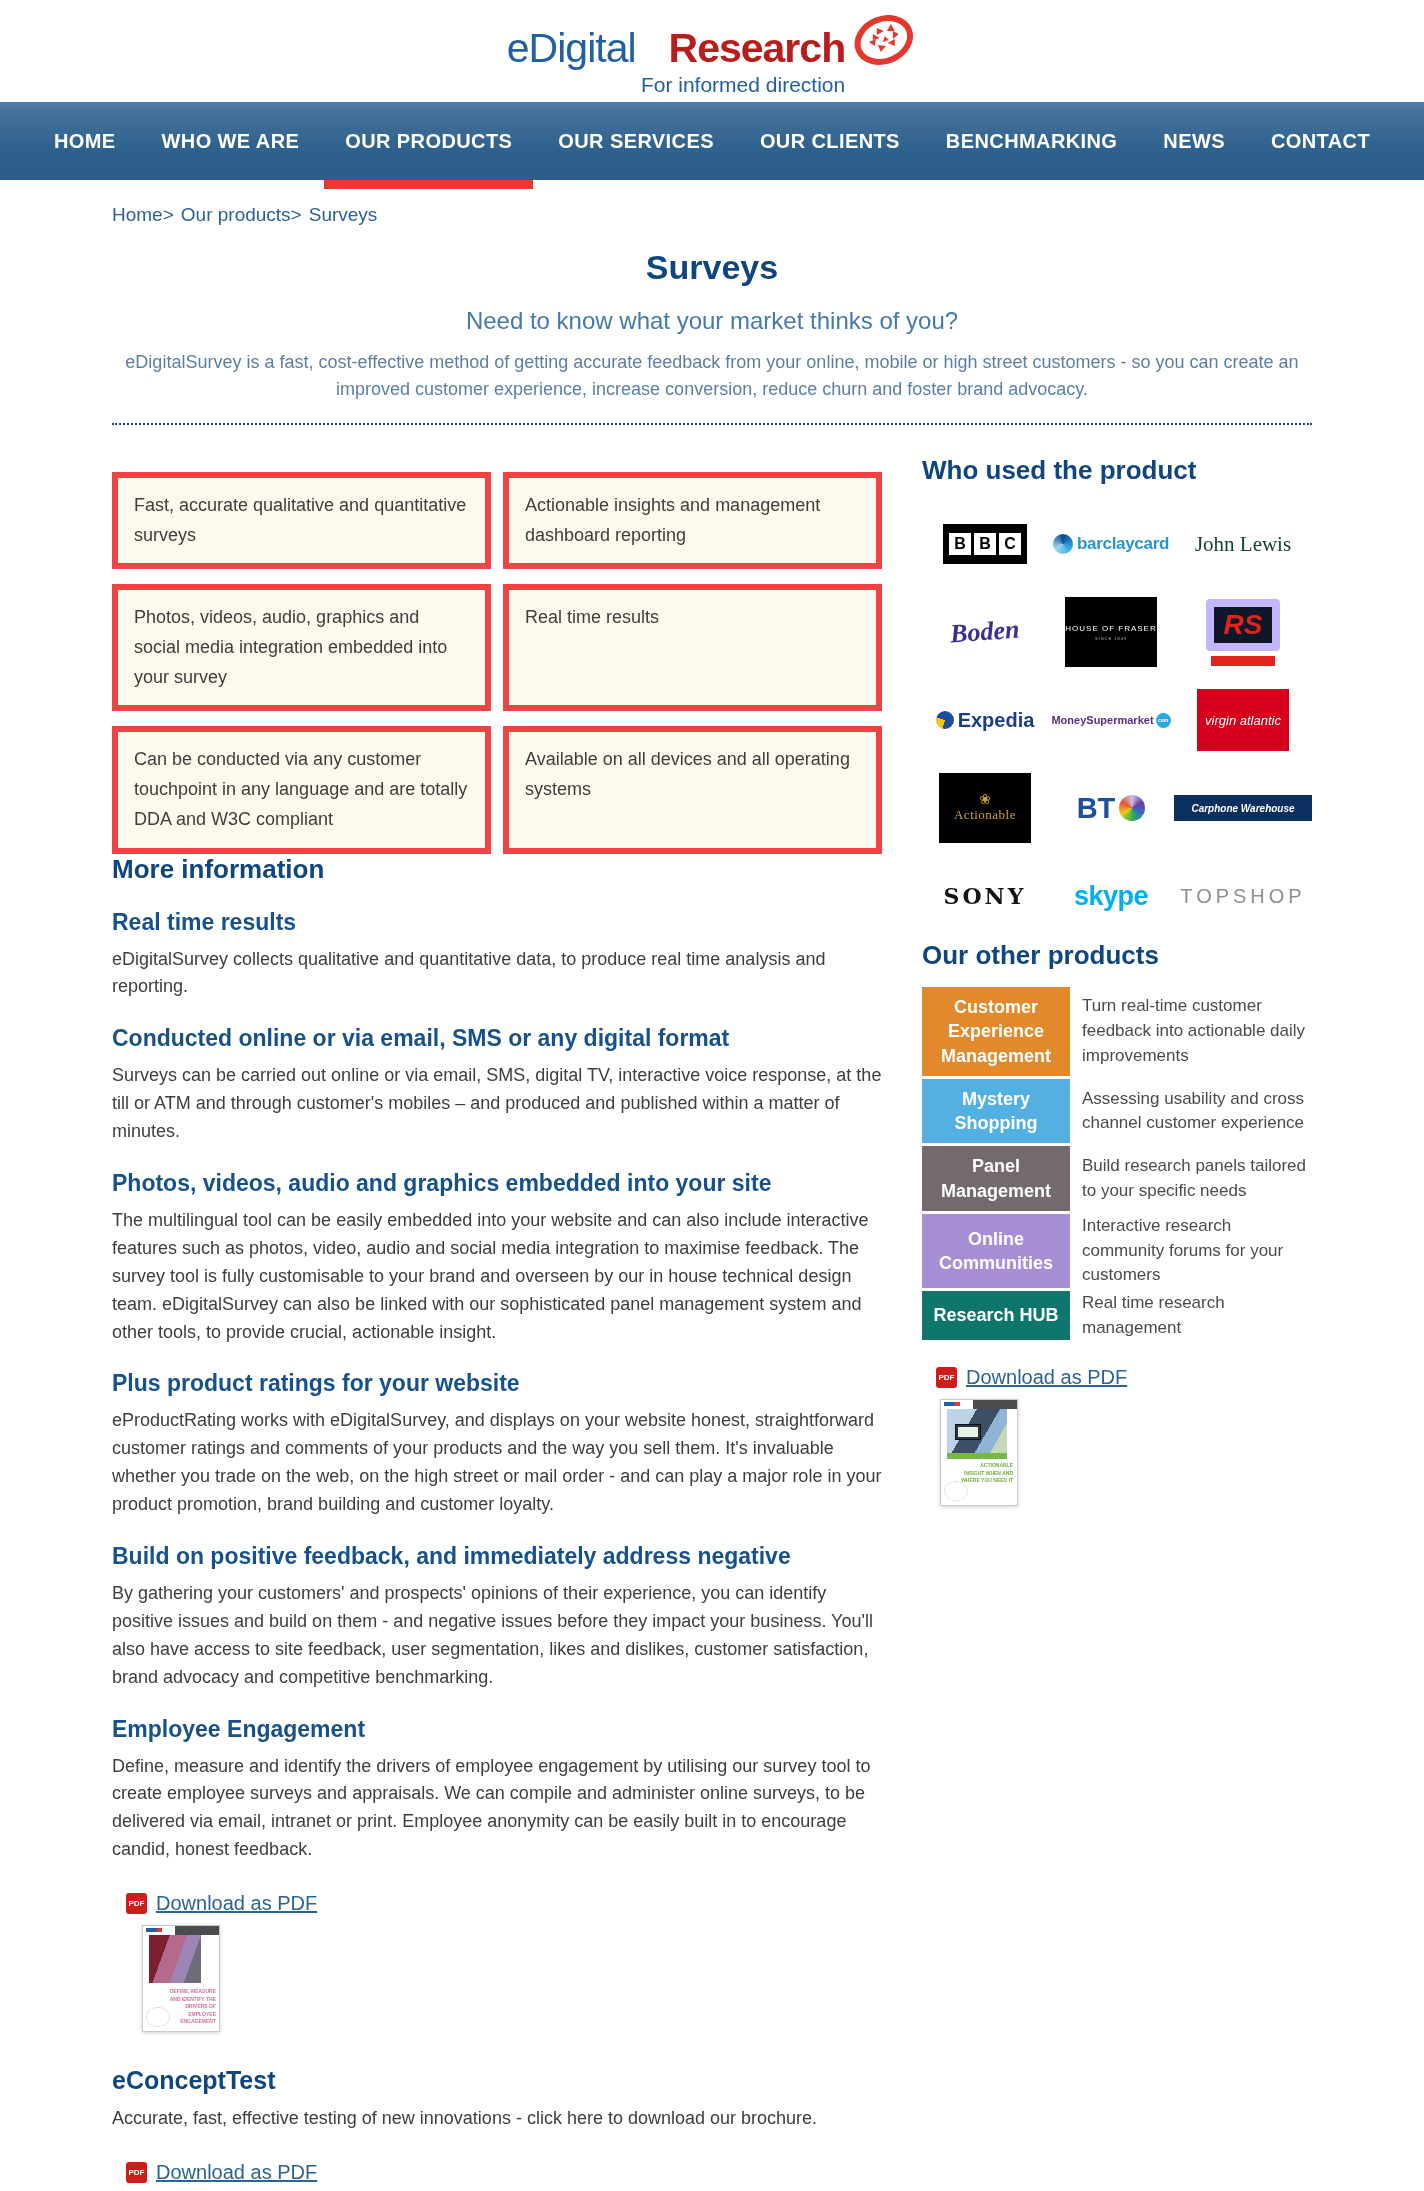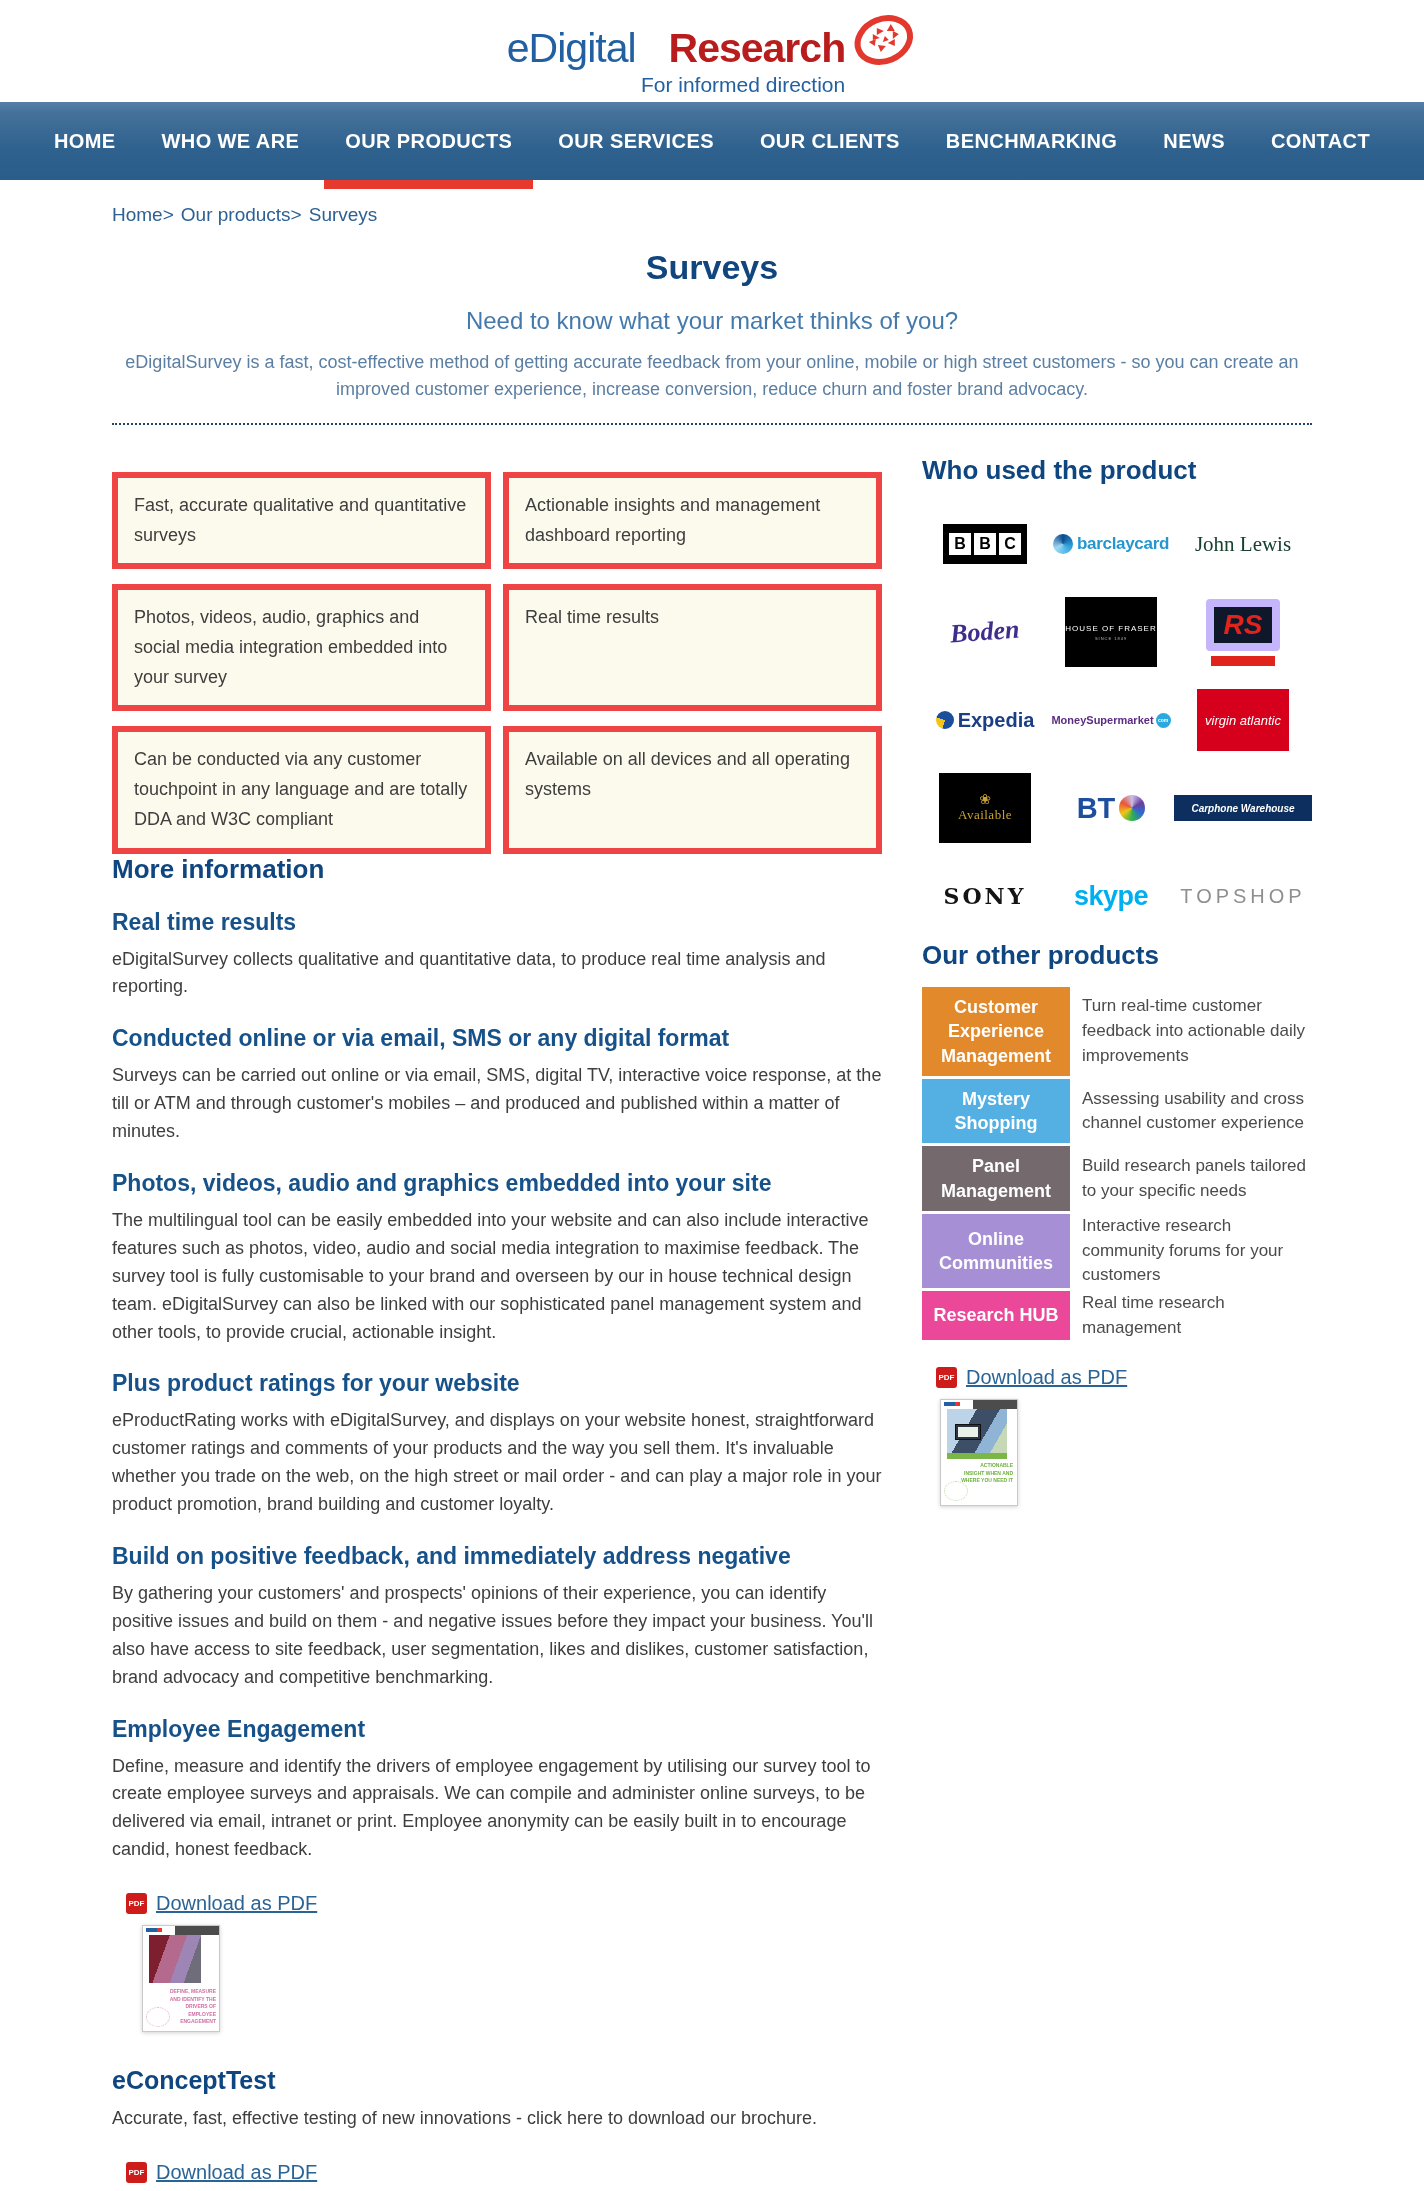--- a/index.html
+++ b/index.html
@@ -313,21 +313,21 @@
               <span class="msm-word">MoneySupermarket</span>
               <span class="msm-com">com</span>
             </div>
           </div>
           <div class="client-cell">
             <div class="virgin">virgin atlantic</div>
           </div>
           <div class="client-cell">
             <div class="interflora">
               <span class="if-fig">❀</span>
-              <span class="if-word">Available</span>
+              <span class="if-word">Actionable</span>
             </div>
           </div>
           <div class="client-cell">
             <div class="bt">
               <span class="bt-word">BT</span>
               <span class="bt-globe"></span>
             </div>
           </div>
           <div class="client-cell">
             <div class="cw">Carphone Warehouse</div>
@@ -356,21 +356,21 @@
           </div>
           <div class="product-row">
             <div class="p-label" style="background: rgb(116, 106, 109);">Panel Management</div>
             <div class="p-desc">Build research panels tailored to your specific needs</div>
           </div>
           <div class="product-row">
             <div class="p-label" style="background: rgb(167, 143, 214);">Online Communities</div>
             <div class="p-desc">Interactive research community forums for your customers</div>
           </div>
           <div class="product-row">
-            <div class="p-label" style="background: #ec4899;">Research HUB</div>
+            <div class="p-label" style="background: #0f766e;">Research HUB</div>
             <div class="p-desc">Real time research management</div>
           </div>
         </div>
 
         <div class="pdf-row side-pdf">
           <span class="pdf-ico">PDF</span>
           <a href="#" class="pdf-link">Download as PDF</a>
         </div>
         <div class="thumb side-thumb">
           <div class="t-bar"></div>

